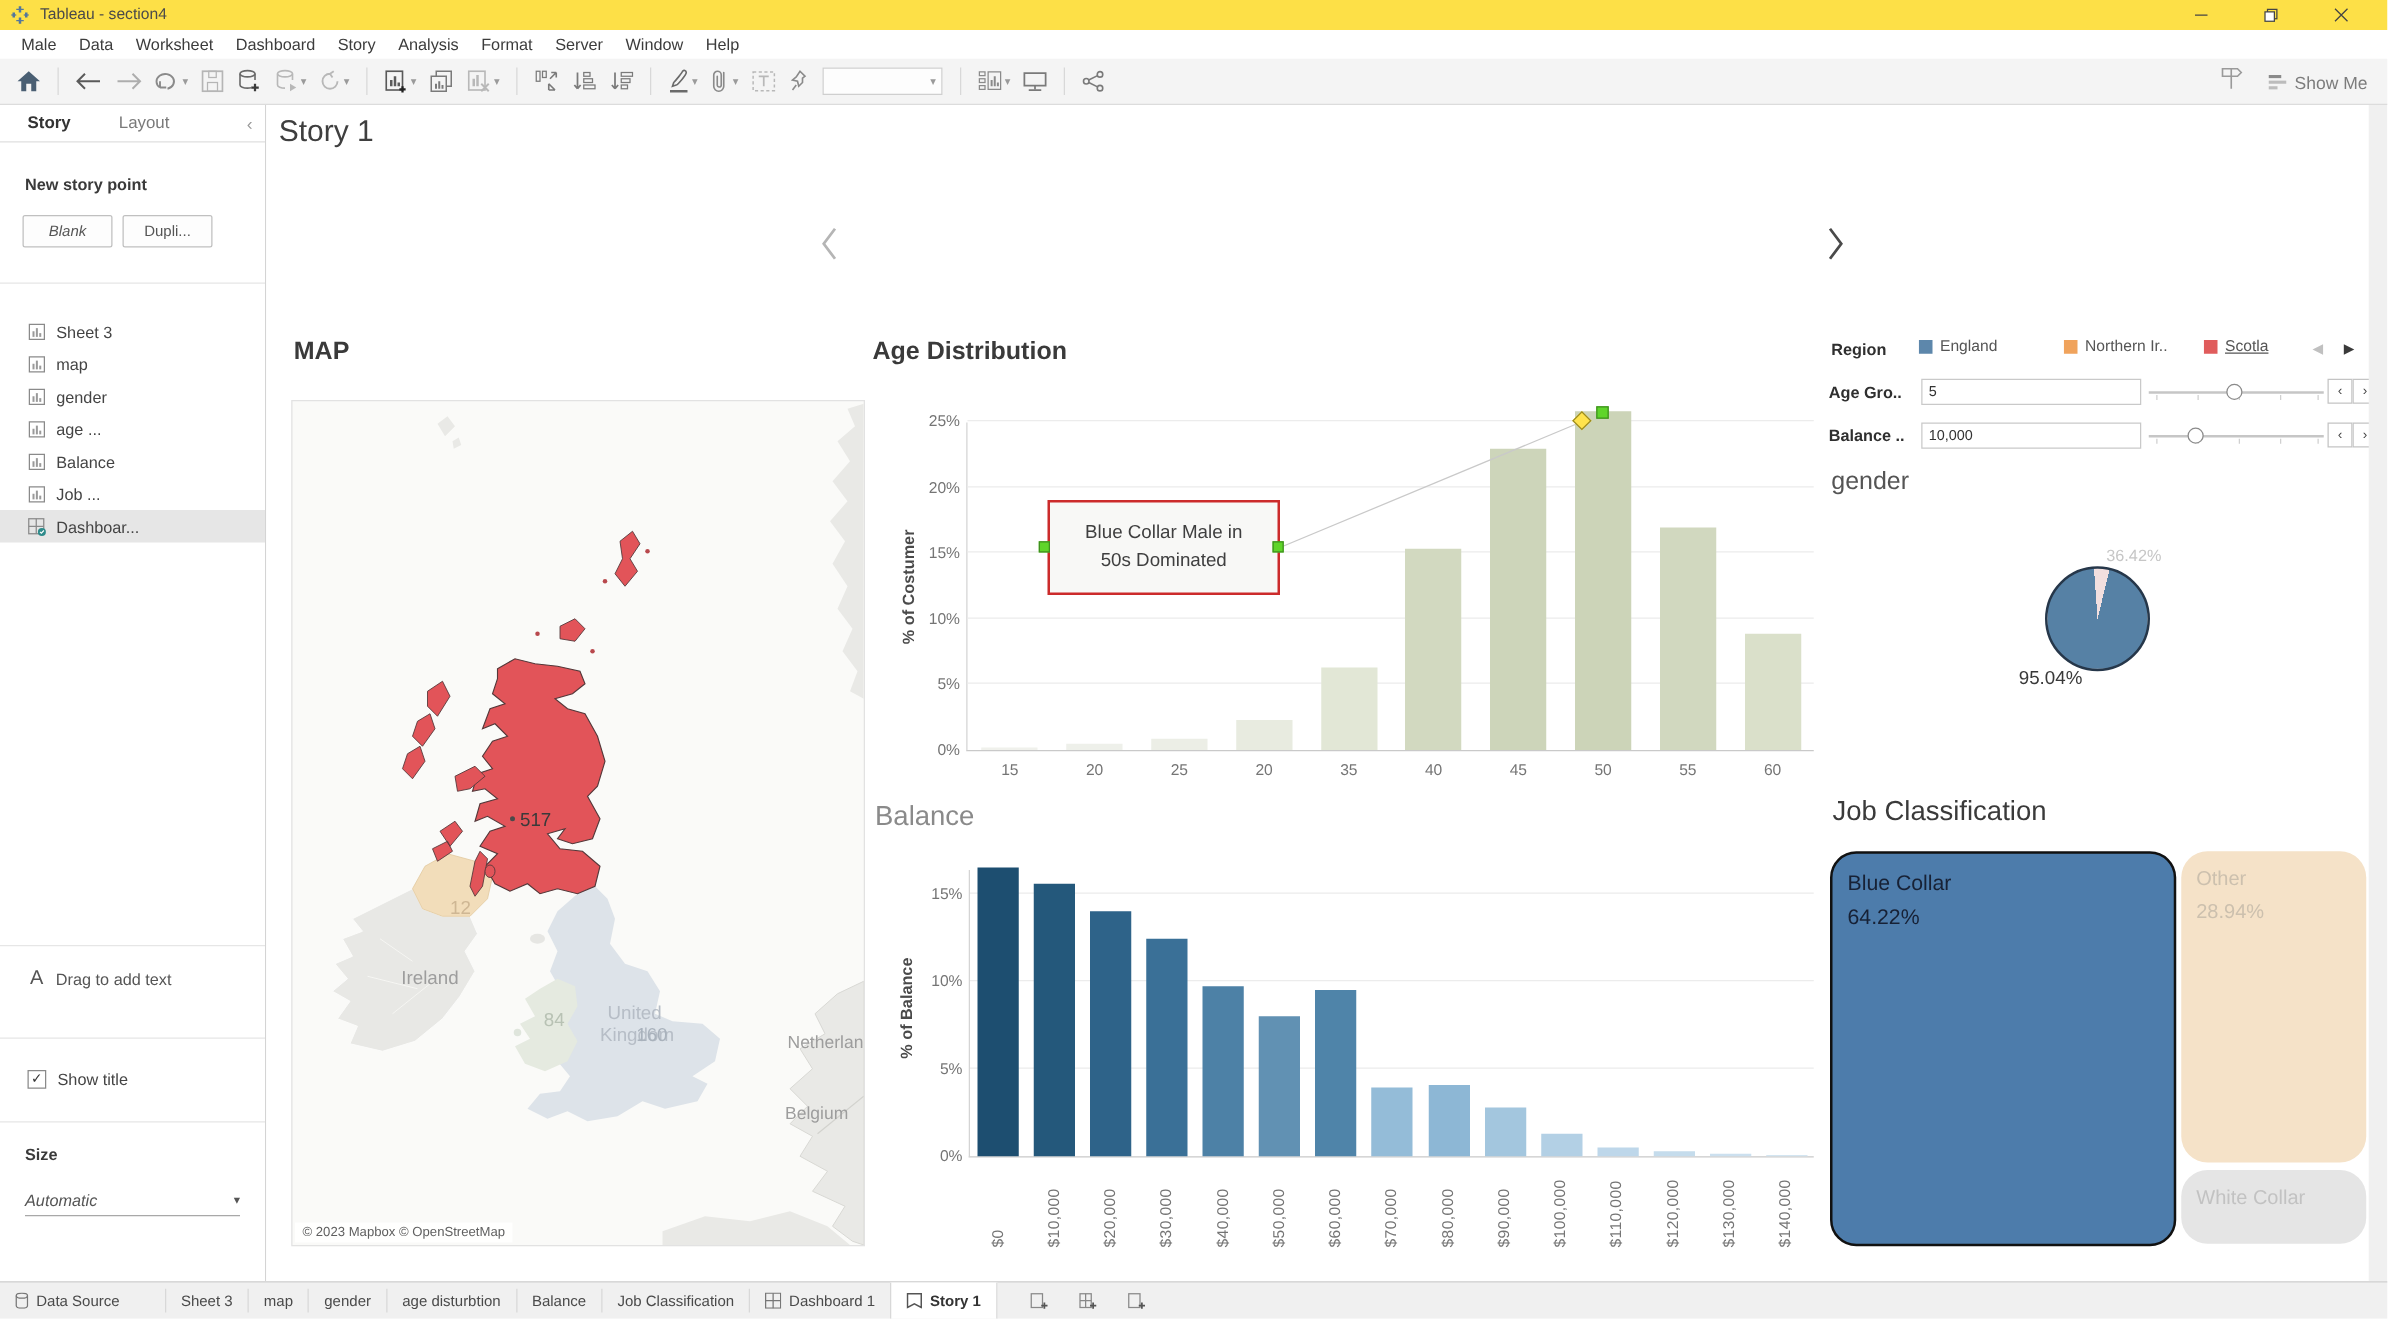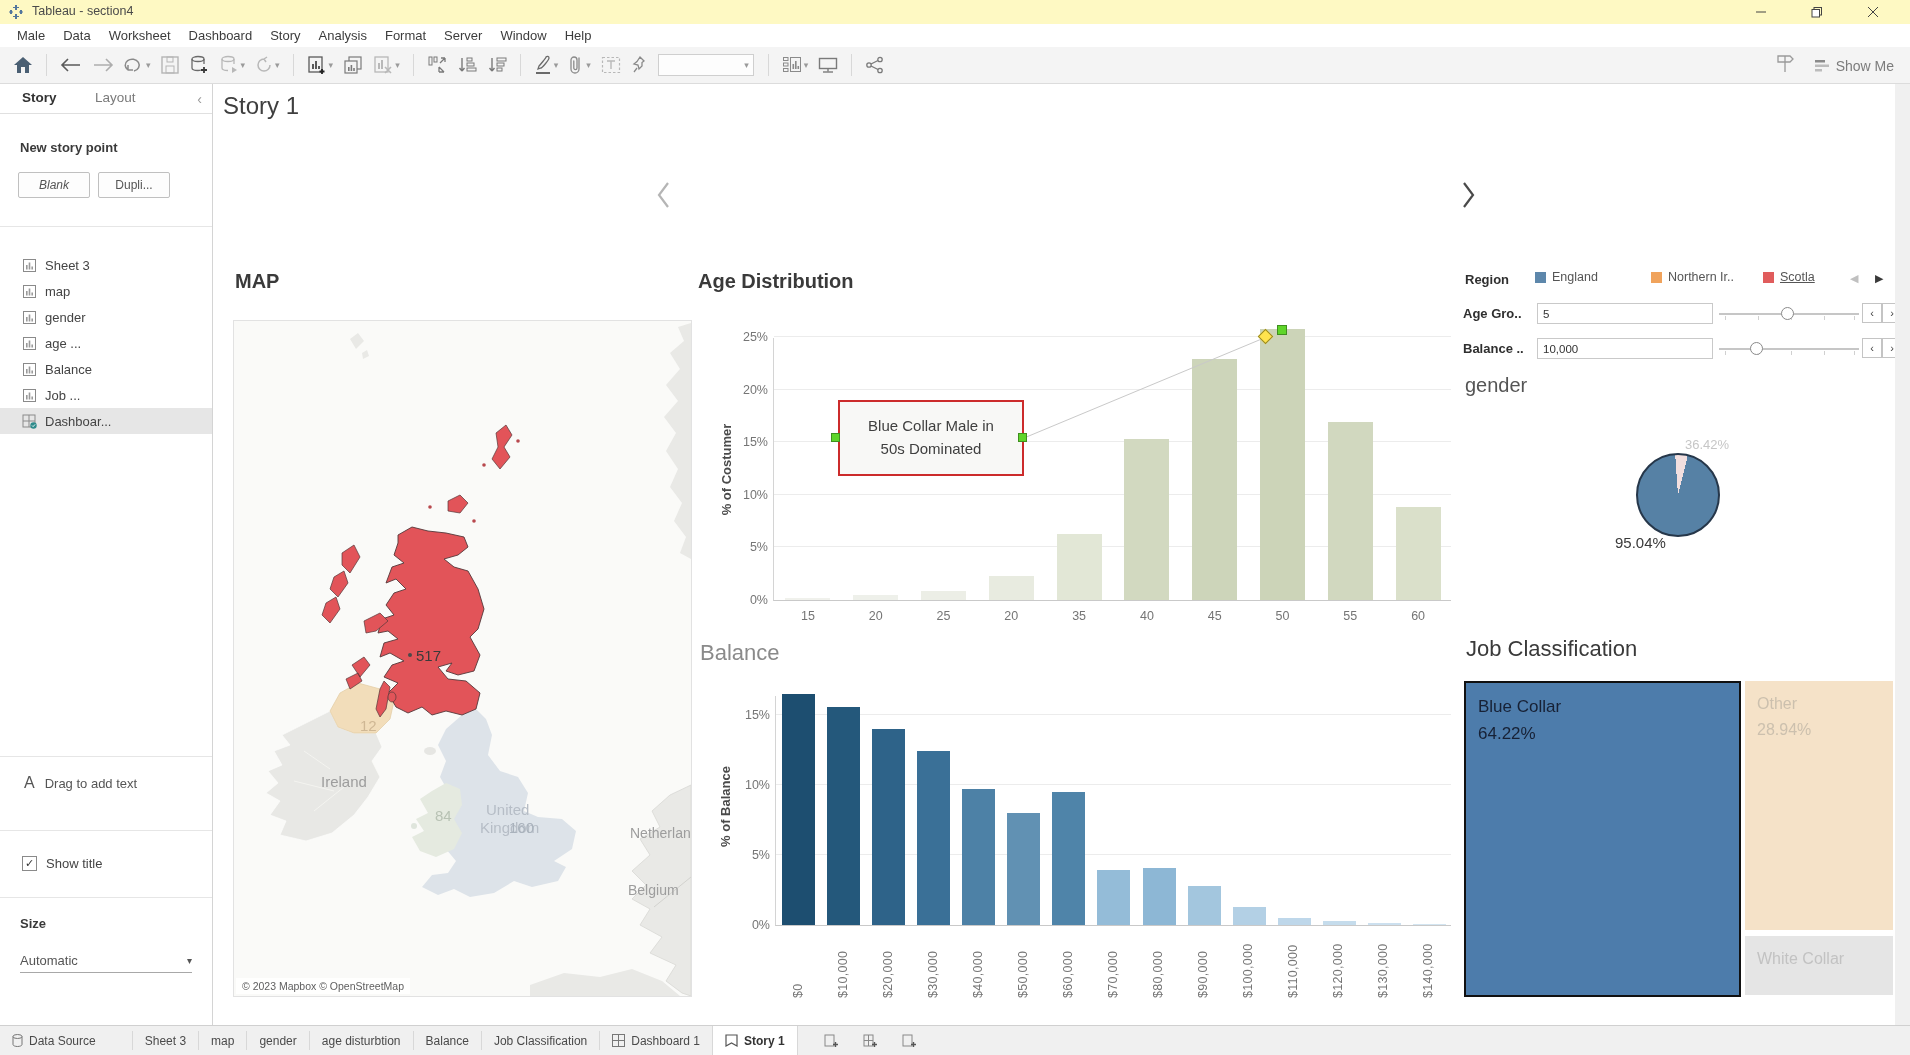--- a/index.html
+++ b/index.html
@@ -2,21 +2,21 @@
 <html><head>
 <meta charset="utf-8">
 <style>
   html,body{margin:0;padding:0;background:#ffffff;}
   body{width:1910px;height:1055px;position:relative;overflow:hidden;
        font-family:"Liberation Sans","DejaVu Sans",sans-serif;color:#3a3a3a;
        -webkit-font-smoothing:antialiased;}
   .abs{position:absolute;}
 
   
-  .titlebar{position:absolute;left:0;top:0;width:1910px;height:24px;background:#fef9c3;}
+  .titlebar{position:absolute;left:0;top:0;width:1910px;height:24px;background:#fde047;}
   .titlebar .logo{position:absolute;left:8px;top:4px;width:16px;height:16px;}
   .titlebar .wtitle{position:absolute;left:32px;top:4px;font-size:12.5px;color:#4a4a4a;}
   .winbtn{position:absolute;top:0;width:46px;height:24px;display:flex;align-items:center;justify-content:center;}
 
   
   .menubar{position:absolute;left:0;top:24px;width:1910px;height:23px;background:#ffffff;display:flex;align-items:center;padding-left:8px;box-sizing:border-box;}
   .menu-item{font-size:13px;color:#3c3c3c;padding:0 9px;cursor:default;}
 
   
   .toolbar{position:absolute;left:0;top:47px;width:1910px;height:37px;background:#f4f4f4;border-bottom:1px solid #dcdcdc;box-sizing:border-box;display:flex;align-items:center;}
@@ -36,21 +36,21 @@
   .nsp{position:absolute;left:20px;top:56px;font-size:13px;font-weight:bold;color:#3a3a3a;}
   .side-btn{position:absolute;top:88px;width:70px;height:24px;background:#fdfdfd;border:1px solid #c0c0c0;border-radius:2px;font-size:12px;color:#555;display:flex;align-items:center;justify-content:center;white-space:nowrap;overflow:hidden;}
   .divider{position:absolute;left:0;width:212px;height:1px;background:#e6e6e6;}
   .sheet-list{position:absolute;left:0;top:168px;width:212px;}
   .sheet-row{height:26px;display:flex;align-items:center;padding-left:22px;font-size:13px;color:#444;gap:8px;}
   .sheet-row.sel{background:#e6e6e6;}
   .dragrow{position:absolute;left:24px;top:690px;display:flex;align-items:center;gap:10px;color:#555;}
   .showtitle{position:absolute;left:22px;top:772px;display:flex;align-items:center;gap:9px;font-size:13px;color:#444;}
   .cbx{width:13px;height:13px;border:1px solid #8a8a8a;background:#fff;font-size:11px;line-height:13px;text-align:center;color:#333;}
   .sizelbl{position:absolute;left:20px;top:832px;font-size:13px;font-weight:bold;color:#3a3a3a;}
-  .sizesel{position:absolute;left:20px;top:864px;width:172px;height:24px;border-bottom:1px solid #a8a8a8;font-size:13px;color:#555;display:flex;align-items:center;justify-content:space-between;}
+  .sizesel{position:absolute;left:20px;top:864px;width:172px;height:24px;border-bottom:1px solid #a8a8a8;font-size:13px;color:#555;display:flex;align-items:center;justify-content:space-between;font-style:italic;}
 
   
   .statusbar{position:absolute;left:0;top:1025px;width:1910px;height:30px;background:#f0f0f0;border-top:1px solid #d0d0d0;box-sizing:border-box;display:flex;align-items:stretch;font-size:12px;color:#4a4a4a;}
   .st-item{display:flex;align-items:center;gap:6px;padding:0 12px;white-space:nowrap;}
   .st-sep{width:1px;background:#d8d8d8;margin:5px 0;}
   .st-item.active{background:#ffffff;border-left:1px solid #d8d8d8;border-right:1px solid #d8d8d8;font-weight:bold;color:#333;}
 
   
   .canvas{position:absolute;left:213px;top:84px;width:1697px;height:941px;background:#ffffff;overflow:hidden;}
   .rightstrip{position:absolute;left:1682px;top:0;width:15px;height:941px;background:#f0f0f0;}
@@ -86,21 +86,21 @@
   .slider{position:absolute;left:1506px;width:140px;height:21px;}
   .slider .track{position:absolute;left:0;right:0;top:10px;height:2px;background:#c6c6c6;}
   .slider .tick{position:absolute;top:13px;width:1px;height:4px;background:#d0d0d0;}
   .slider .handle{position:absolute;top:4px;width:13px;height:13px;border-radius:50%;background:#fff;border:1.5px solid #8a8a8a;box-sizing:border-box;}
   .stepper{position:absolute;width:18px;height:18px;background:#fff;border:1px solid #c4c4c4;display:flex;align-items:center;justify-content:center;font-size:11px;color:#444;}
   .legend-arrow{position:absolute;top:188px;font-size:11px;}
 
   .pie{position:absolute;left:1423px;top:369px;width:84px;height:84px;border-radius:50%;border:2px solid #26374a;box-sizing:border-box;}
   .pie-label{position:absolute;font-size:13px;}
 
-  .tm-rect{position:absolute;box-sizing:border-box;padding:10px 12px;font-size:17px;line-height:1.6;}
+  .tm-rect{position:absolute;box-sizing:border-box;padding:10px 12px;font-size:17px;line-height:1.6;border-radius:21px;}
 
   .icon-inline{display:inline-flex;align-items:center;}
 </style>
 </head>
 <body>
 
 <div class="titlebar">
   <span class="logo">
     <svg width="16" height="16" viewBox="0 0 16 16">
         <g fill="#53779c">

